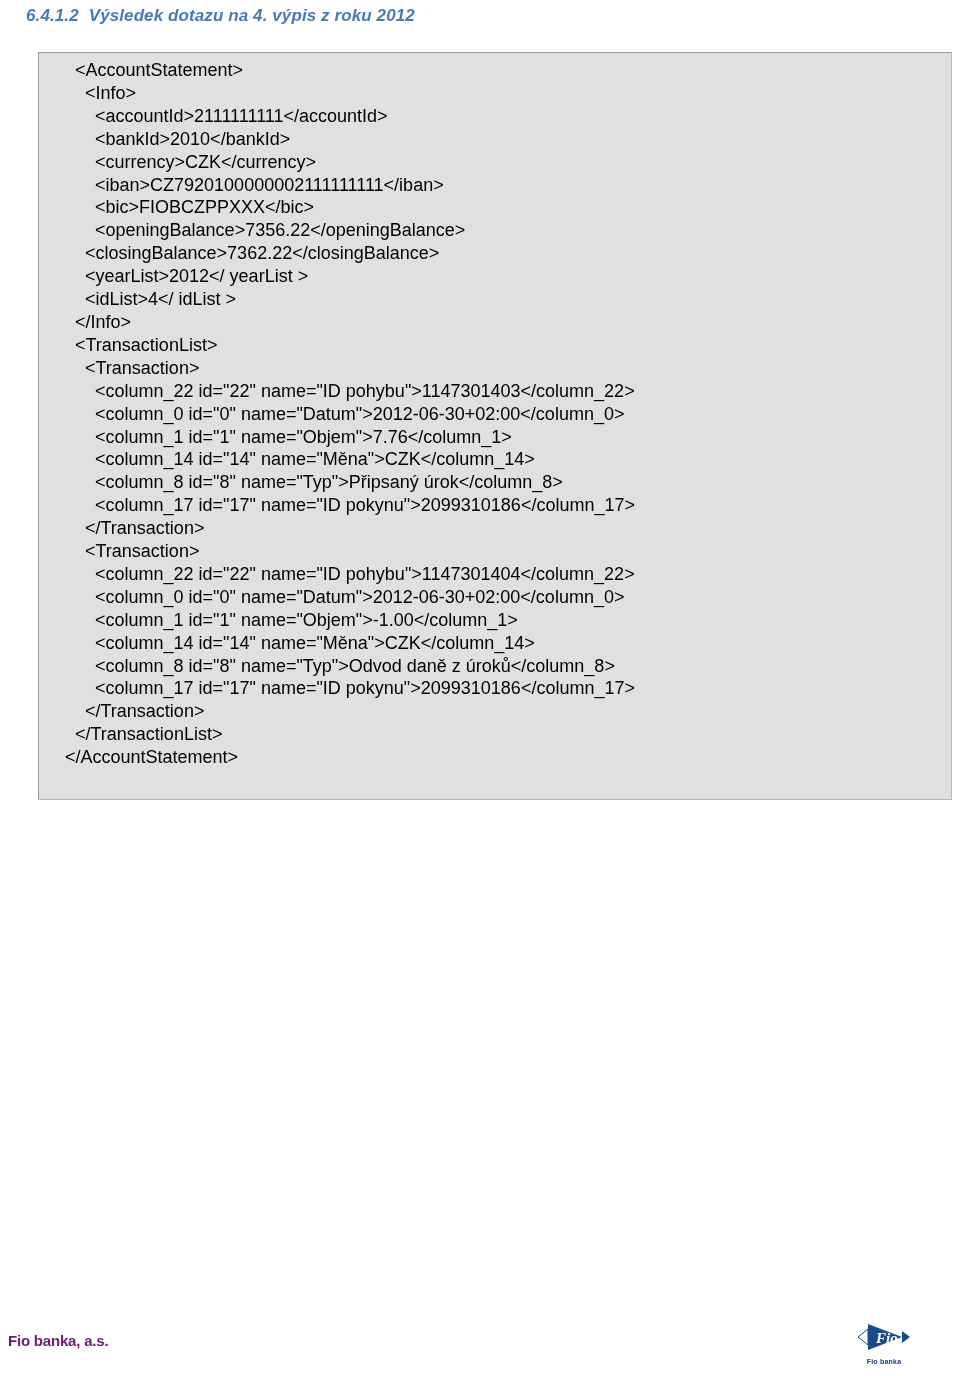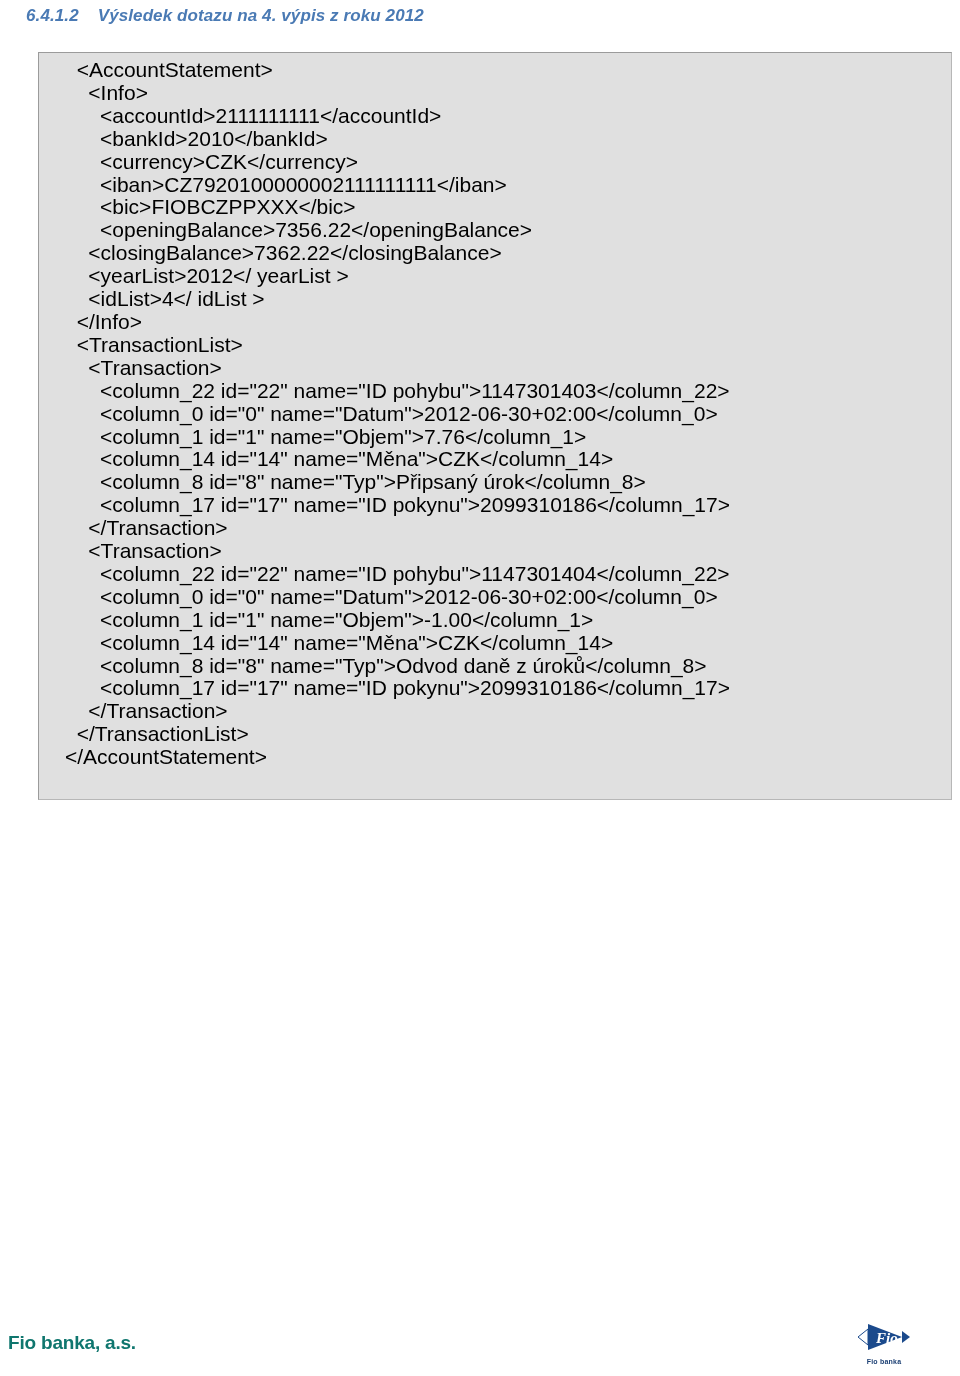--- a/index.html
+++ b/index.html
@@ -21,41 +21,41 @@
     left: 26px;
     top: 6px;
     font-size: 17px;
     font-weight: bold;
     font-style: italic;
     color: #4a7ab4;
     letter-spacing: 0.1px;
     white-space: nowrap;
   }
   .page-heading .num {
-    margin-right: 19px;
+    margin-right: 10px;
   }
 
   
   .code-block {
     position: absolute;
     left: 38px;
     top: 52px;
     width: 914px;
     height: 748px;
     box-sizing: border-box;
     background: #e0e0e0;
     border: 1px solid #9b9b9b;
     border-right-color: #b7b7b7;
     border-bottom-color: #b7b7b7;
     overflow: hidden;
   }
   .code-lines {
     padding: 6px 0 0 0;
     font-family: "Liberation Sans", sans-serif;
-    font-size: 21px;
+    font-size: 18px;
     line-height: 22.9px;
     color: #000000;
     white-space: pre;
   }
   .code-line {
     white-space: pre;
     padding-left: 26px;
   }
 
   
@@ -64,23 +64,23 @@
     left: 0px;
     top: 1314px;
     width: 960px;
     height: 1px;
     background: #ffffff;
   }
   .footer-left {
     position: absolute;
     left: 8px;
     top: 1332px;
-    font-size: 19px;
+    font-size: 15px;
     font-weight: bold;
-    color: #0f766e;
+    color: #701a75;
     letter-spacing: -0.2px;
     white-space: nowrap;
   }
   .footer-logo {
     position: absolute;
     left: 850px;
     top: 1318px;
     width: 68px;
     height: 54px;
   }

